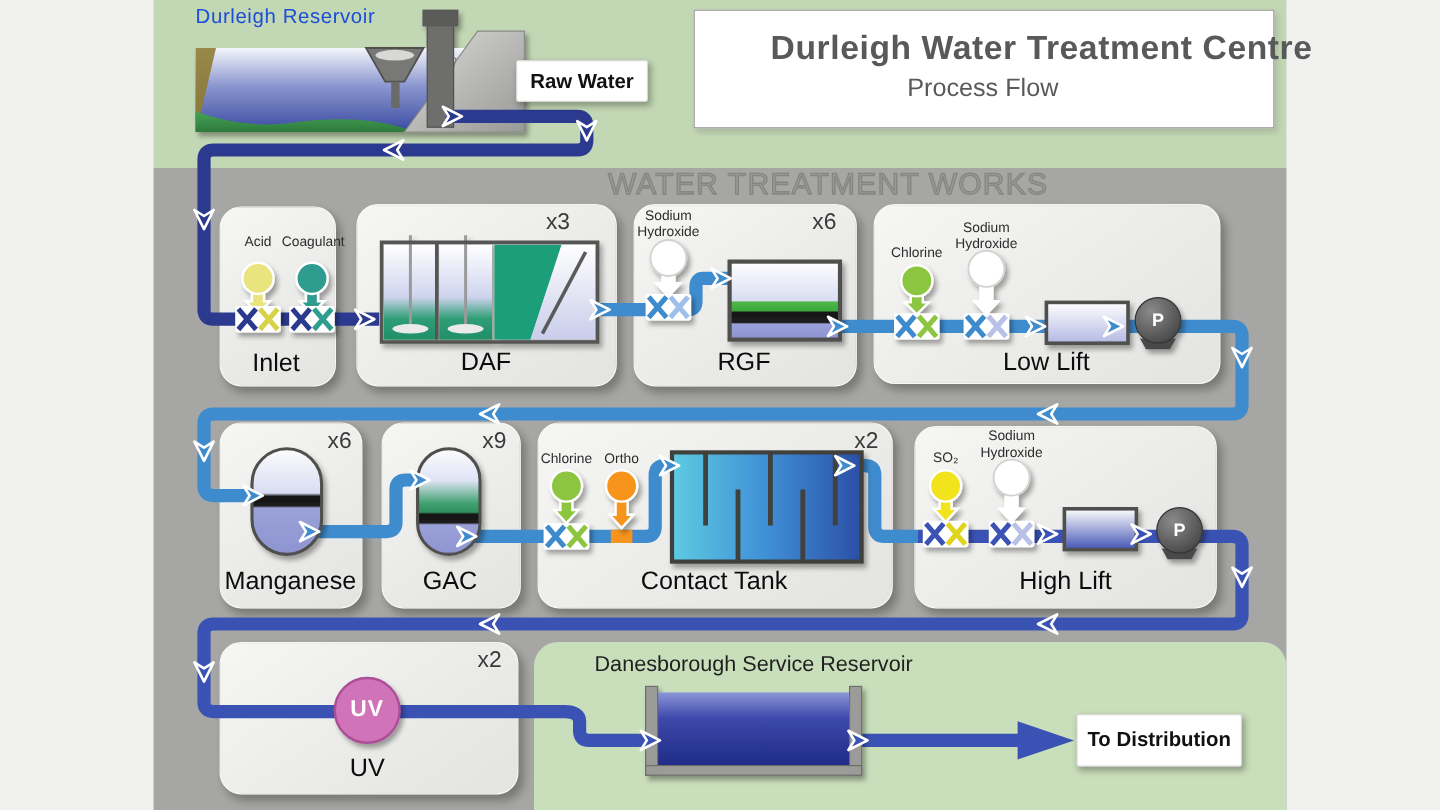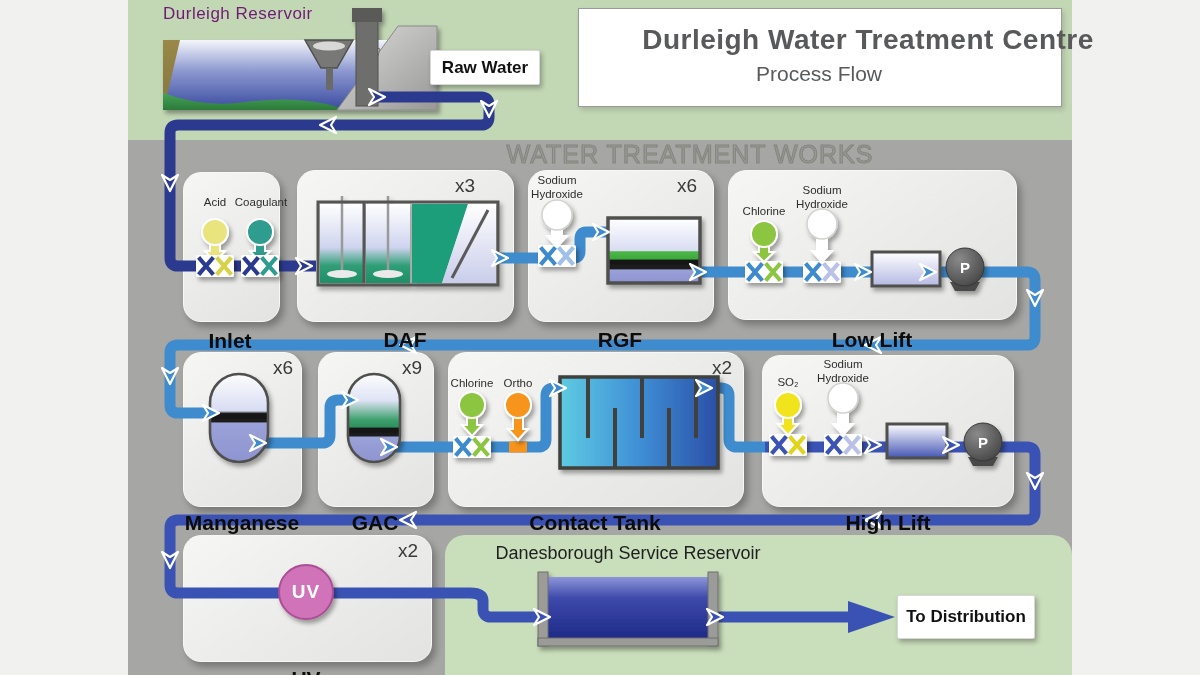--- a/index.html
+++ b/index.html
@@ -13,28 +13,28 @@
   .band-gray{left:128px;top:140px;width:944px;height:535px;background:var(--background-gray,#a6a6a4);}
   .danes-panel{left:445px;top:535px;width:627px;height:140px;background:var(--panel-green,#c9debb);
     border-radius:20px 20px 0 0;}
   .pbox{background:linear-gradient(145deg,#f6f6f4 0%,#ebebe9 55%,#e3e3e1 100%);
     border:1px solid #f8f8f6;border-radius:18px;box-shadow:4px 5px 7px rgba(0,0,0,.28);}
   .titlebox{left:578px;top:8px;width:482px;height:97px;background:#fff;border:1px solid #9a9a98;
     box-shadow:2px 3px 5px rgba(0,0,0,.15);}
   .title-main{left:578px;top:24px;width:580px;text-align:center;font-size:28px;font-weight:bold;
     color:var(--title-text,#58595b);letter-spacing:.5px;}
   .title-sub{left:578px;top:62px;width:482px;text-align:center;font-size:21px;color:var(--title-text,#58595b);}
-  .res-label{left:163px;top:4px;font-size:17px;color:#701a75;letter-spacing:.5px;}
+  .res-label{left:163px;top:4px;font-size:17px;color:#1d4ed8;letter-spacing:.5px;}
   .whitetag{background:#fff;box-shadow:2px 3px 5px rgba(0,0,0,.3);border:1px solid #d8d8d6;border-radius:2px;
     display:flex;align-items:center;justify-content:center;font-size:17px;font-weight:bold;color:#111;}
   .rawwater{left:430px;top:50px;width:108px;height:33px;}
   .todist{left:897px;top:595px;width:136px;height:42px;font-size:17px;}
   .banner{left:128px;top:140px;width:1124px;text-align:center;font-size:25px;letter-spacing:1px;
     color:rgba(130,131,126,.35);-webkit-text-stroke:1.1px var(--banner-text,#85867f);}
-  .stage-label{transform:translateX(-50%);font-size:21px;font-weight:bold;color:#0c0c0c;white-space:nowrap;margin-top:38px;}
+  .stage-label{transform:translateX(-50%);font-size:21px;font-weight:normal;color:#0c0c0c;white-space:nowrap;}
   .count{transform:translate(-50%,-50%);font-size:19px;color:#3a3a3a;white-space:nowrap;}
   .chem-label{transform:translateX(-50%);width:64px;text-align:center;font-size:11.5px;line-height:1.2;
     color:#2d2d2d;}
   .chem-label.wide{width:90px;text-align:center;}
   .ptext{transform:translate(-50%,-50%);font-size:15px;font-weight:bold;color:#fff;}
   .uvtext{transform:translate(-50%,-50%);font-size:19px;font-weight:bold;color:#fff;letter-spacing:1px;}
   .danes-label{transform:translateX(-50%);font-size:18px;color:#1f1f1f;white-space:nowrap;}
   svg.overlay{left:0;top:0;width:1200px;height:675px;pointer-events:none;}
   .pipe{fill:none;stroke-linecap:butt;}
   .pipe-n{stroke:var(--pipe-raw,#2b3a8f);stroke-width:11;}

